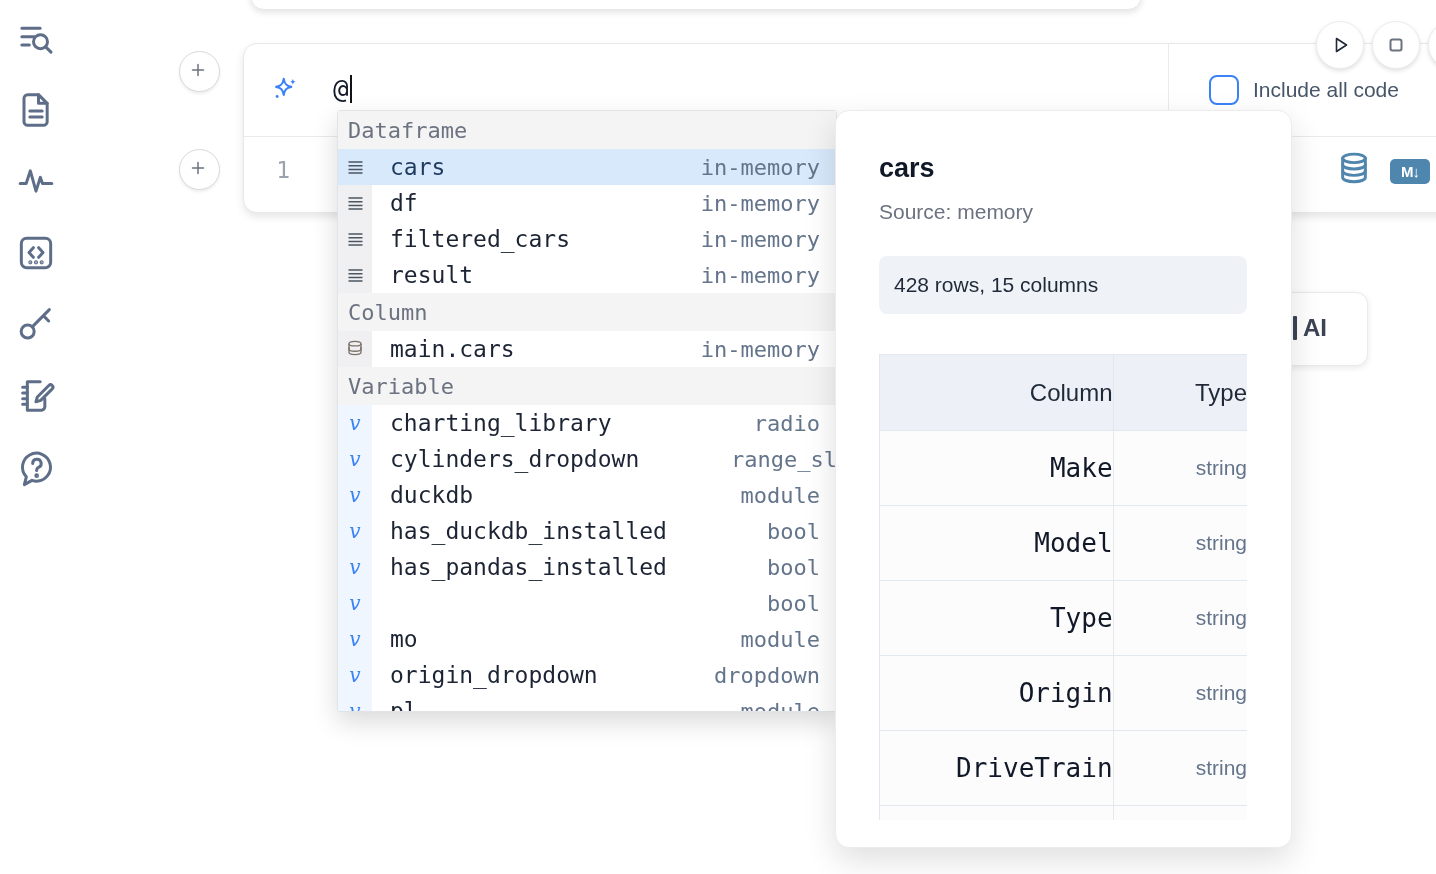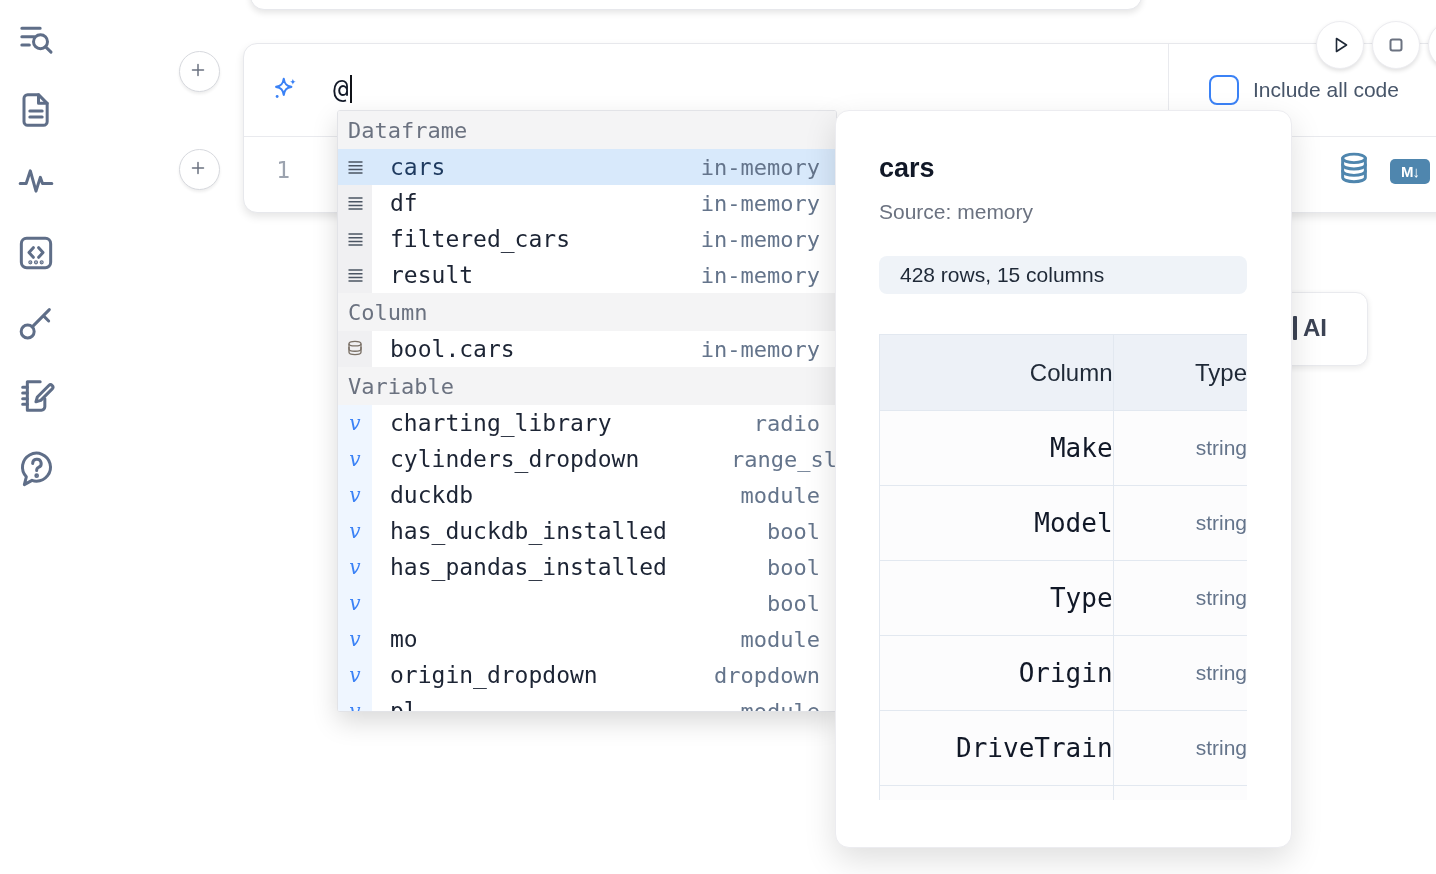--- a/index.html
+++ b/index.html
@@ -68,22 +68,22 @@
   .ac-type{margin-left:auto;margin-right:16px;font-size:22px;color:#64748b;white-space:nowrap;}
   .ac-type.clip{margin-right:-54px;}
   .vsym{font-family:"DejaVu Serif",serif;font-style:italic;font-size:20px;color:#3b82f6;}
 
   
   .preview{position:absolute;left:835px;top:110px;width:455px;height:736px;background:#fff;
     border:1px solid #ececf0;border-radius:14px;box-shadow:0 12px 32px rgba(0,0,0,.13);
     z-index:20;overflow:hidden;}
   .pv-title{margin:42px 0 0 43px;font-size:27px;font-weight:bold;color:#111827;}
   .pv-source{margin:16px 0 10px 43px;font-size:21px;color:#6b7280;}
-  .pv-pill{margin:32px 44px 0 43px;height:38px;background:#eff3f8;border-radius:8px;
-    display:flex;align-items:center;padding-left:21px;font-size:21px;color:#1f2937;}
+  .pv-pill{margin:32px 44px 0 43px;height:58px;background:#eff3f8;border-radius:8px;
+    display:flex;align-items:center;padding-left:15px;font-size:21px;color:#1f2937;}
   .pv-tablewrap{margin:40px 44px 0 43px;height:466px;overflow:hidden;}
   table.pv-table{border-collapse:collapse;width:369px;}
   .pv-table th,.pv-table td{border:1px solid #e2e8f0;text-align:right;padding:0 0 0 15px;}
   .pv-table th{height:75px;background:#edf1f7;font-size:24px;font-weight:normal;color:#1f2937;}
   .pv-table td{height:74px;background:#fcfcfd;}
   .pv-table th.c1,.pv-table td.c1{width:219px;}
   .pv-table th.c2,.pv-table td.c2{width:120px;}
   .pv-col{font-size:26px;color:#111827;}
   .pv-type{font-size:21px;color:#64748b;margin-top:16px;}
   tr.partial td{height:21px;border-bottom:none;}
@@ -245,21 +245,21 @@
     </div>
     <div class="ac-header">Column</div>
     <div class="ac-item">
       <div class="ac-gutter">
         <svg width="16" height="18" viewBox="0 0 24 26" fill="none" stroke="#7a7066" stroke-width="2">
           <ellipse cx="12" cy="5" rx="9" ry="3.4"></ellipse>
           <path d="M3 5v8c0 1.9 4 3.4 9 3.4s9-1.5 9-3.4V5"></path>
           <path d="M3 13v8c0 1.9 4 3.4 9 3.4s9-1.5 9-3.4v-8" transform="translate(0,-3)"></path>
         </svg>
       </div>
-      <span class="ac-label">bool.cars</span>
+      <span class="ac-label">main.cars</span>
       <span class="ac-type">in-memory</span>
     </div>
     <div class="ac-header">Variable</div>
     <div class="ac-item var">
       <div class="ac-gutter">
         <span class="vsym">v</span>
       </div>
       <span class="ac-label">charting_library</span>
       <span class="ac-type">radio</span>
     </div>

